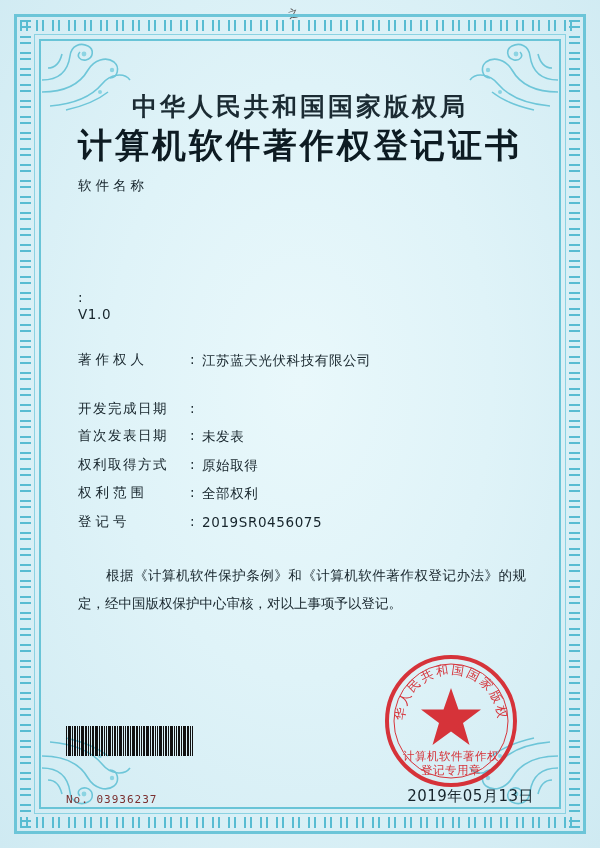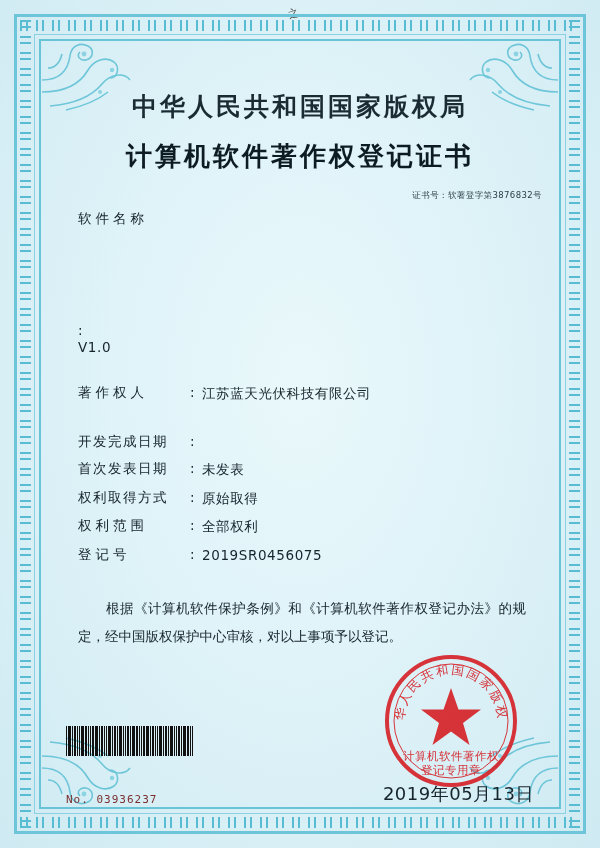--- a/index.html
+++ b/index.html
@@ -87,25 +87,25 @@
   }
   .title-main {
     font-family: "DejaVu Serif", serif;
     font-size: 25px;
     font-weight: bold;
     color: #1b2b33;
     letter-spacing: 3px;
   }
   .title-sub {
     font-family: "DejaVu Serif", serif;
-    font-size: 26px;
+    font-size: 34px;
     font-weight: bold;
     color: #0d1b22;
     letter-spacing: 3px;
-    margin-top: 16px;
+    margin-top: 0;
   }
 
   .cert-no {
     text-align: right;
     font-size: 8.5px;
     color: #2a3d46;
     margin-top: 16px;
     padding-right: 6px;
     letter-spacing: 0.4px;
   }
@@ -184,21 +184,21 @@
     font-size: 11px;
     color: #7a2f2f;
     letter-spacing: 1px;
     font-family: "DejaVu Sans Mono", monospace;
   }
 
   .issue-date {
     position: absolute;
     right: 66px;
     bottom: 42px;
-    font-size: 18px;
+    font-size: 15px;
     color: #16242b;
     letter-spacing: 0.5px;
   }
 
   
   .seal {
     position: absolute;
     right: 74px;
     bottom: 52px;
     width: 150px;
@@ -293,23 +293,20 @@
     </svg>
   </div>
 
   <div class="content">
 
     <div class="title-block">
       <div class="title-main">中华人民共和国国家版权局</div>
       <div class="title-sub">计算机软件著作权登记证书</div>
     </div>
 
-    <div class="cert-no">
-      <span>证书号：</span><span>软著登字第3876832号</span>
-    </div>
 
     <div class="fields">
 
       <div class="field-row row-gap-lg">
         <div class="field-label">软件名称</div>
         <div class="field-colon">:</div>
         <div class="field-value">
           <span class="val-line2">V1.0</span>
         </div>
       </div>

